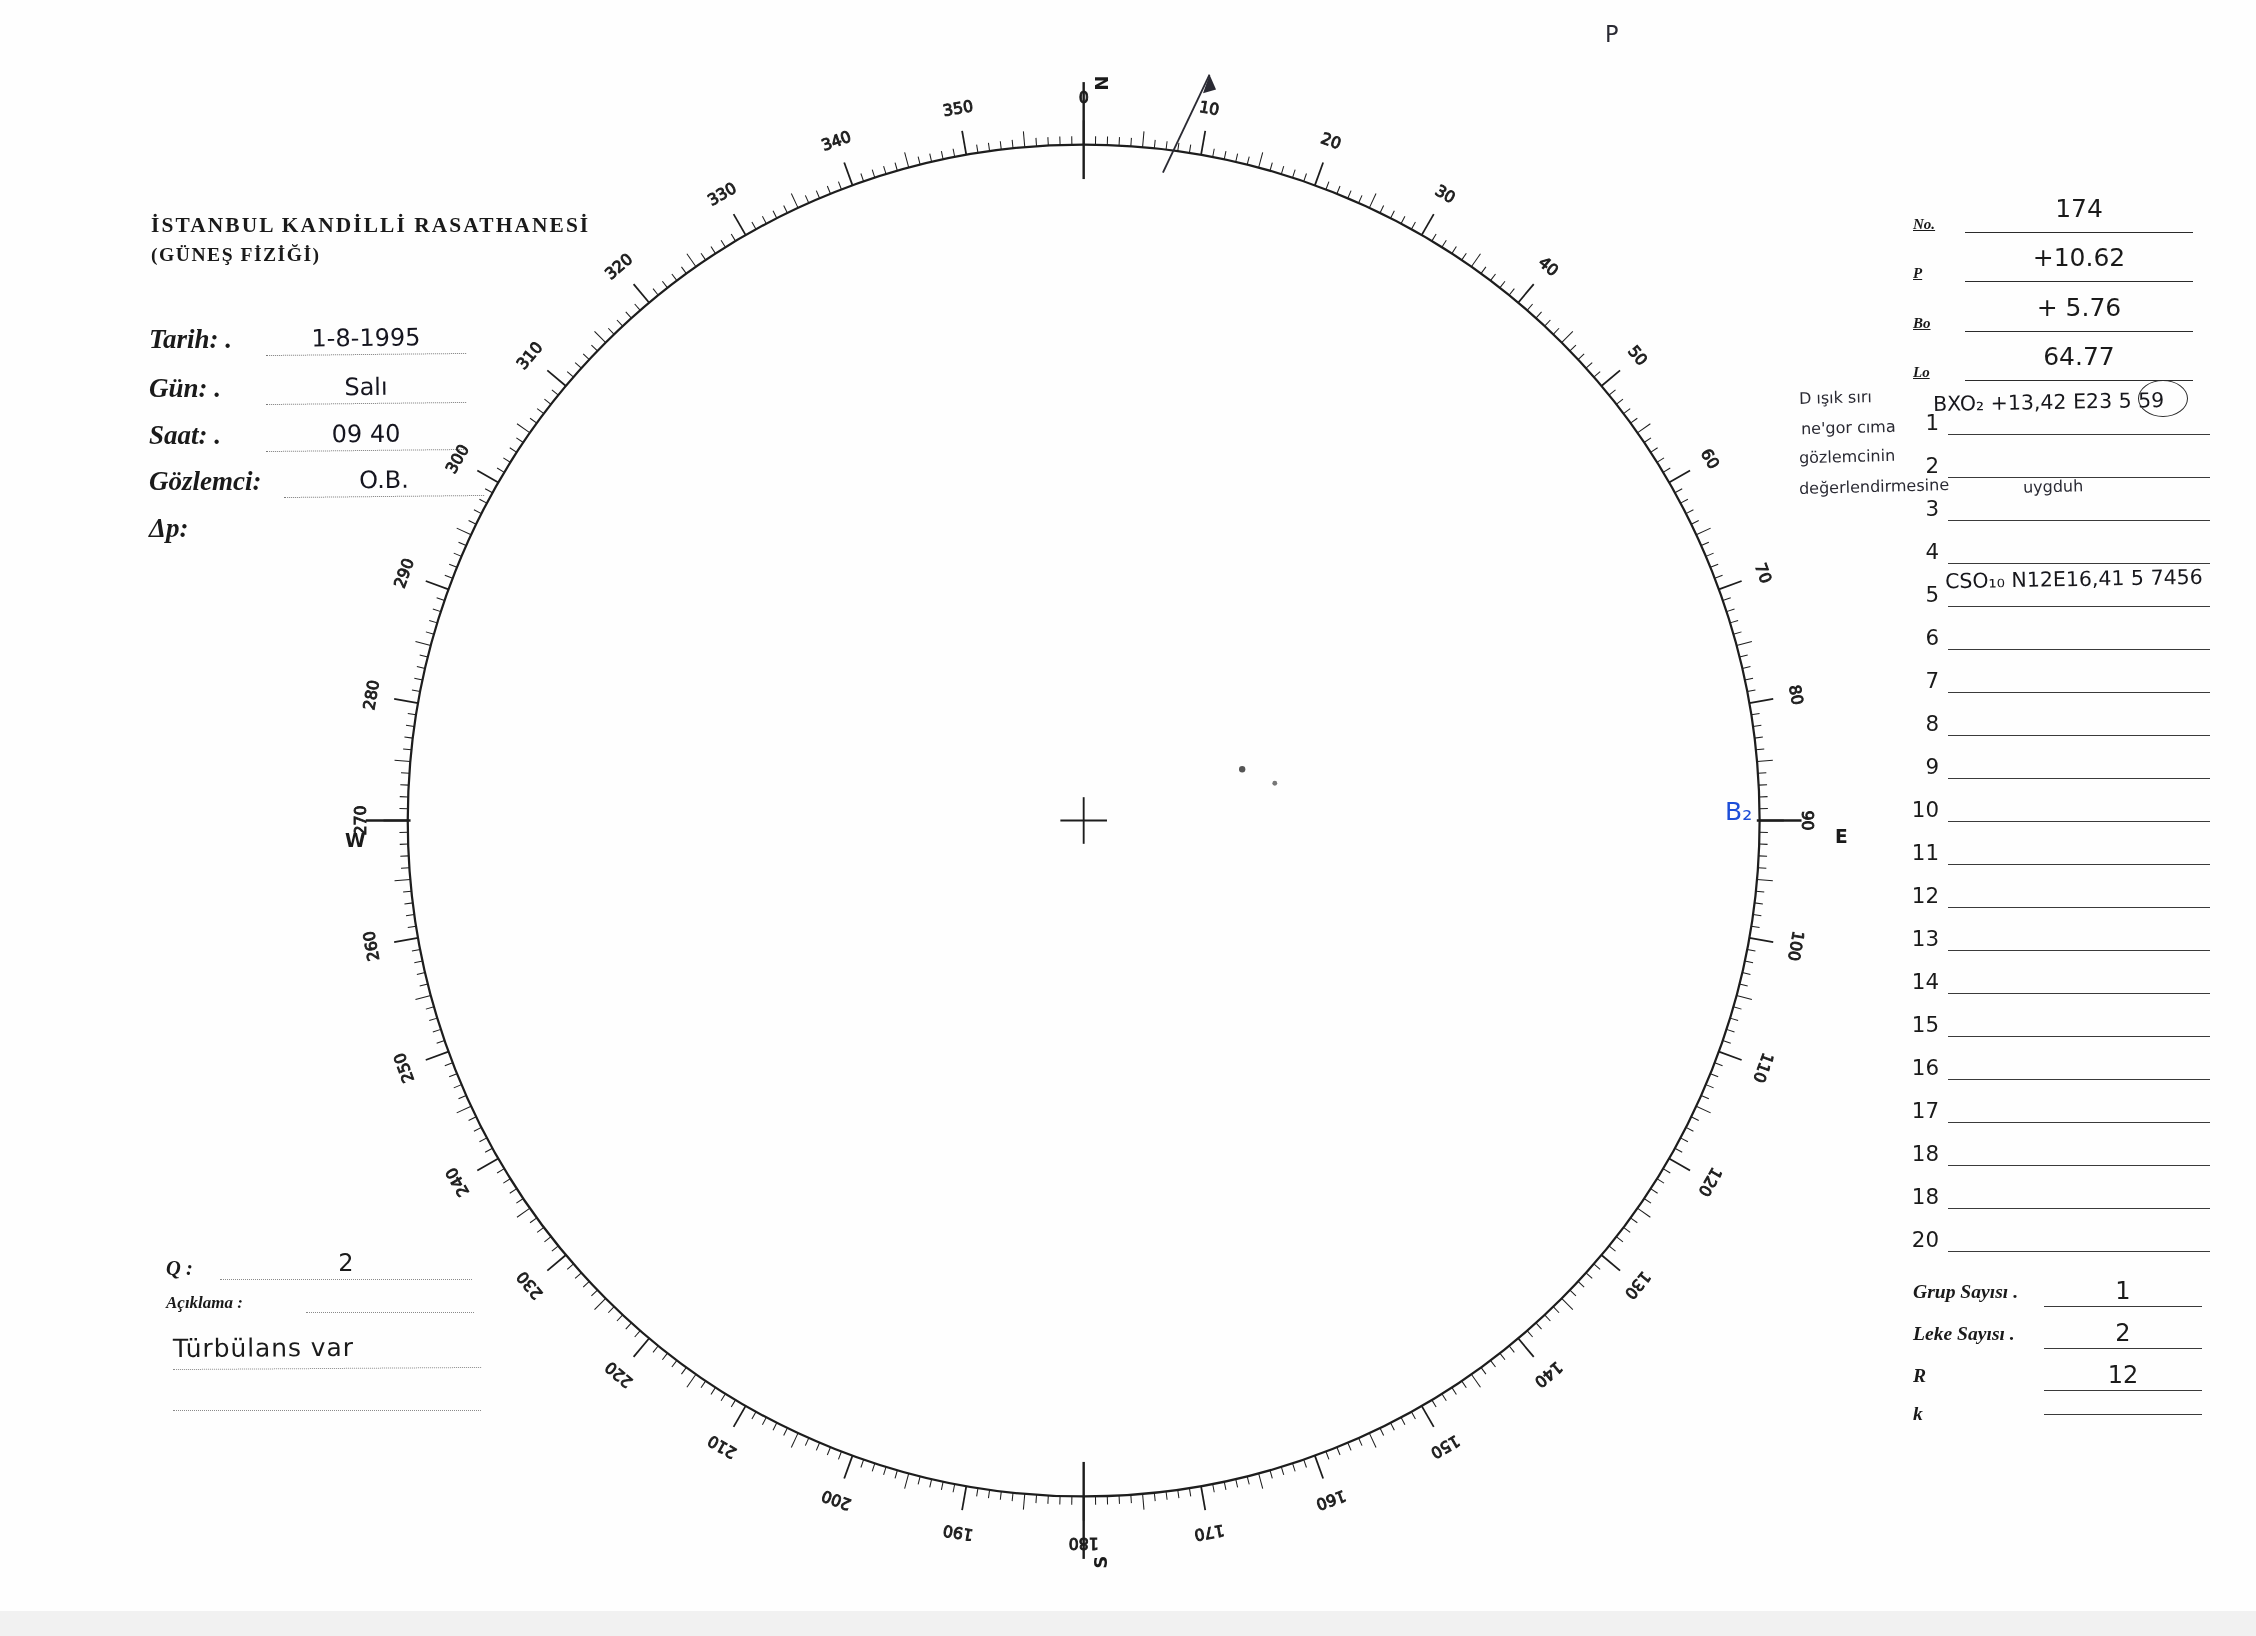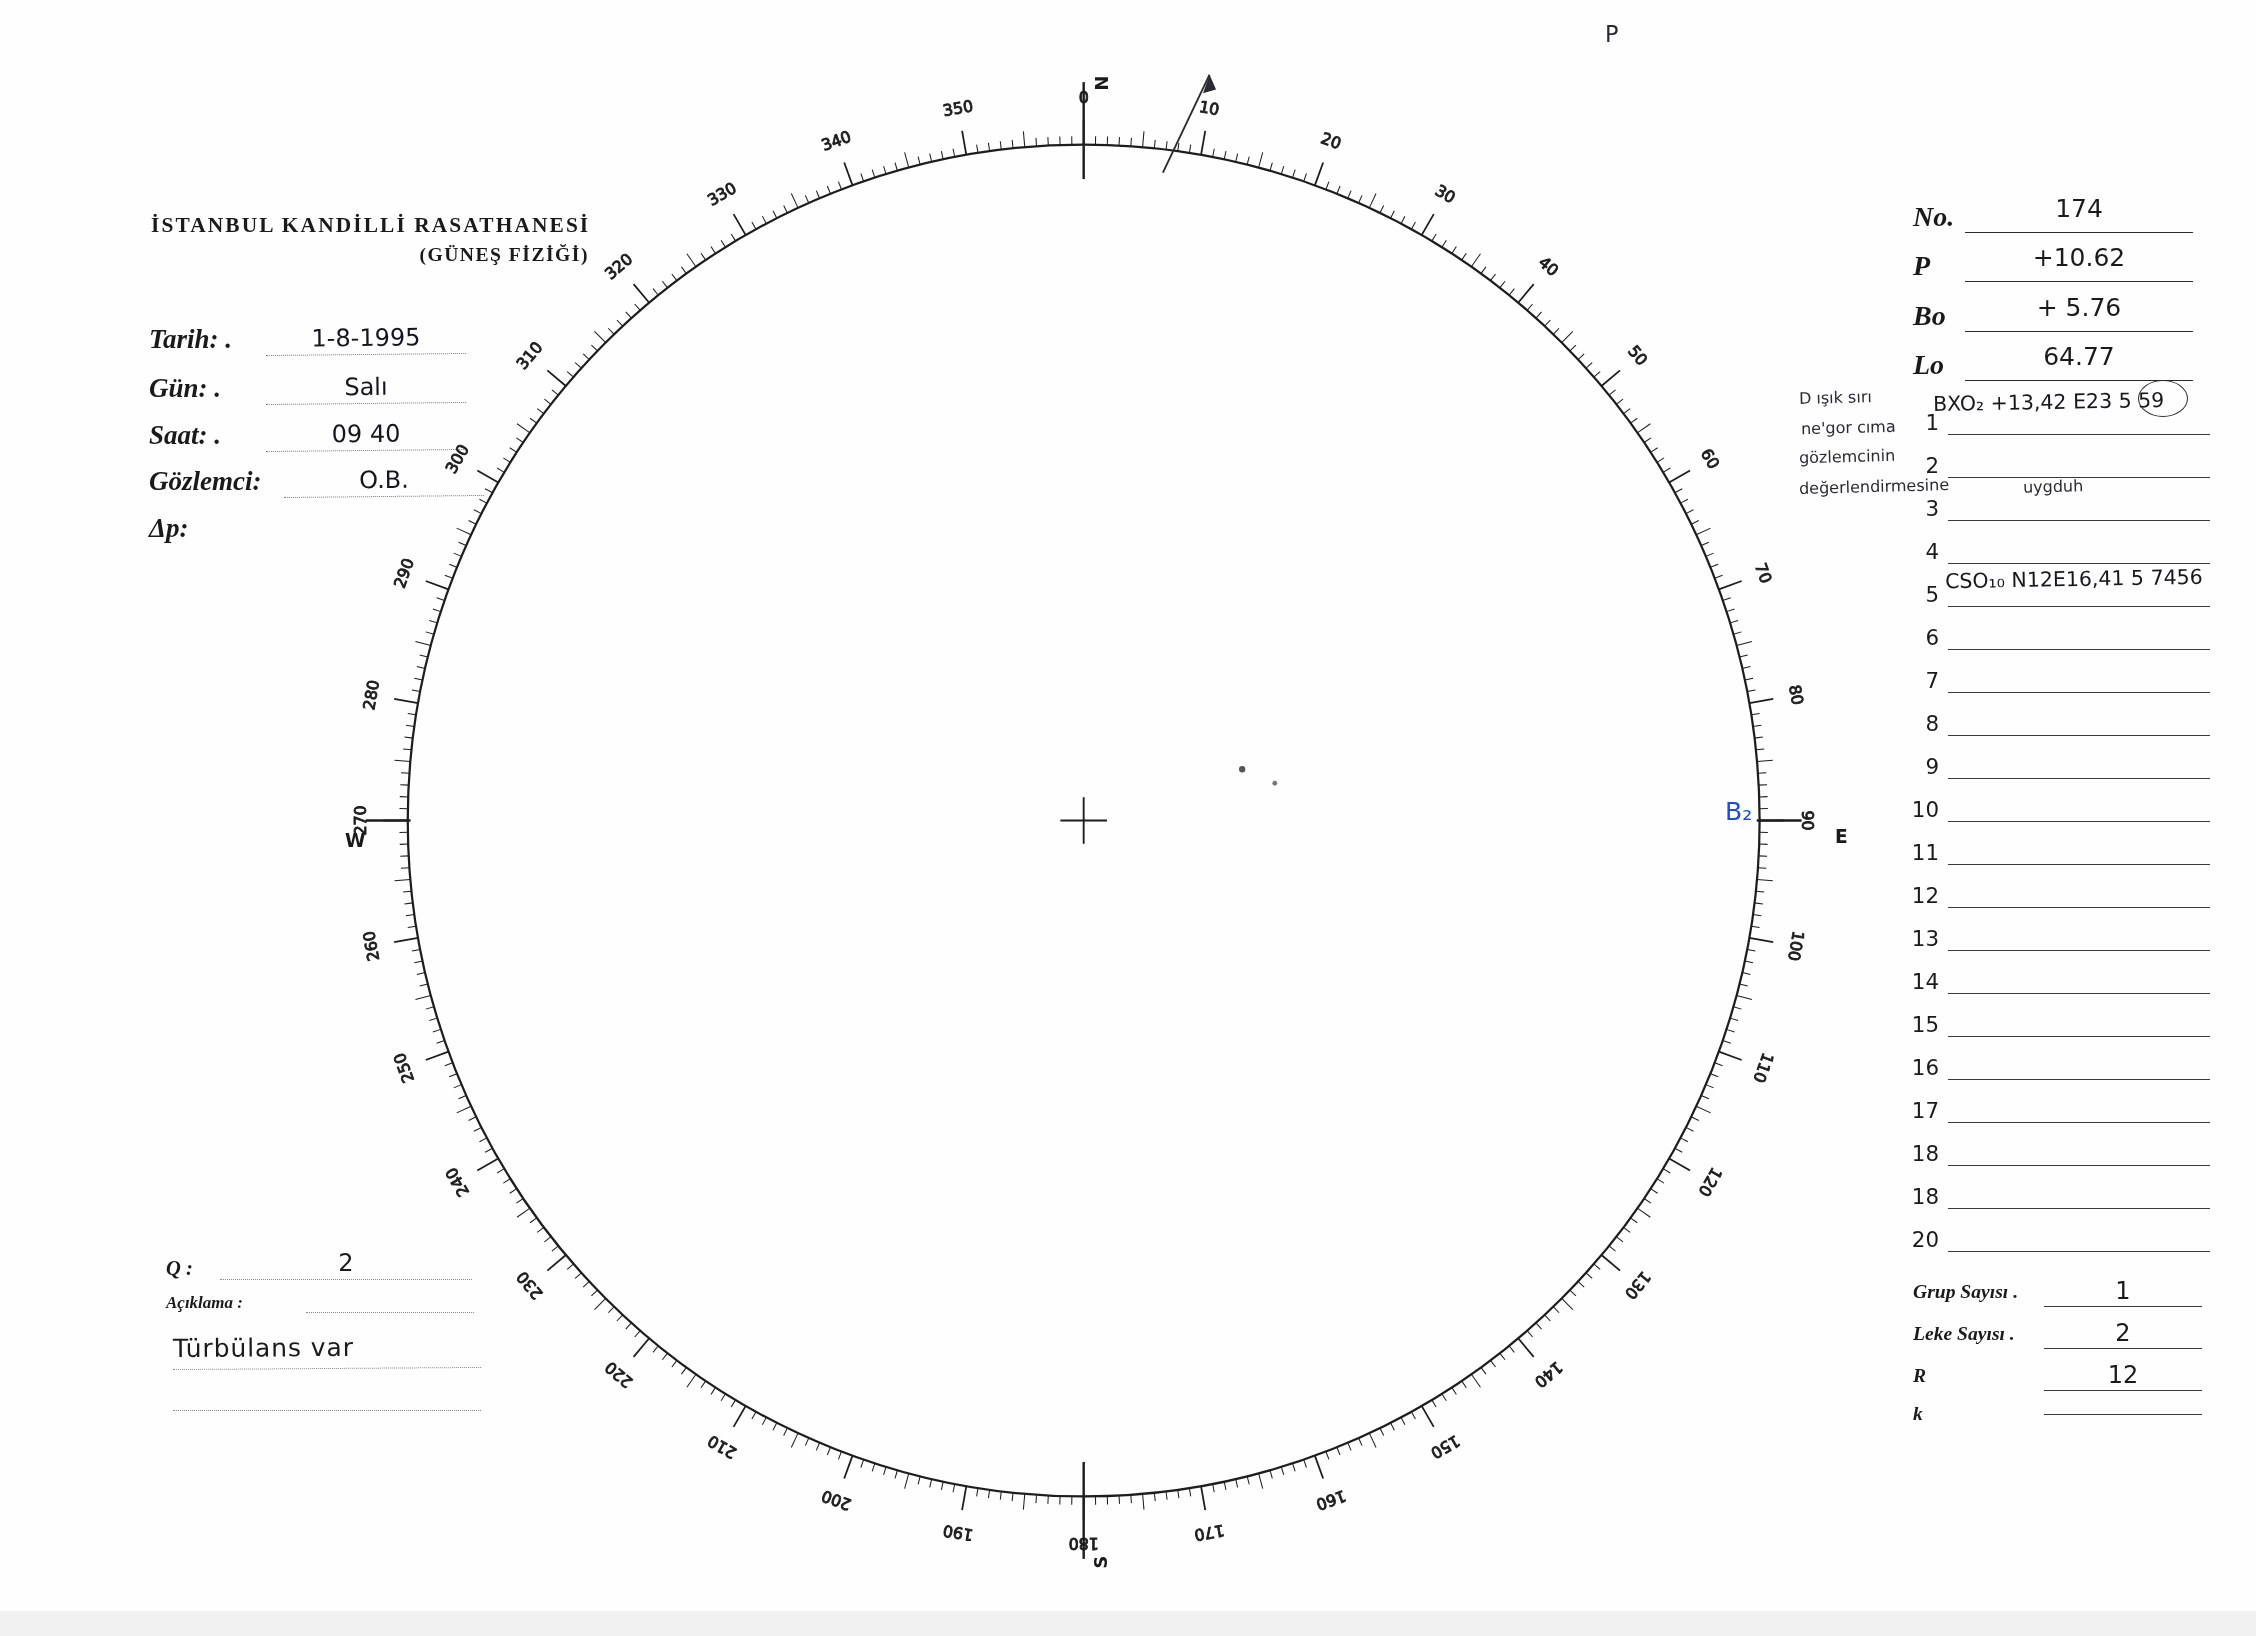--- a/index.html
+++ b/index.html
@@ -6,21 +6,21 @@
   body{
     width:2257px;height:1636px;position:relative;overflow:hidden;
     font-family:"Liberation Serif", serif;color:#1a1a1a;
     background:#fdfdfd;
   }
   
   #page{position:absolute;left:0;top:0;width:2257px;height:1636px;background:#fefefe;}
   #page::after{content:"";position:absolute;left:0;top:1611px;width:2257px;height:25px;background:#f1f1f1;}
 
   
-  .obs-title{position:absolute;left:151px;top:213px;width:438px;text-align:right;}
+  .obs-title{position:absolute;left:151px;top:213px;width:438px;text-align:left;}
   .obs-title .l1{font-size:21.4px;font-weight:bold;letter-spacing:2.1px;white-space:nowrap;}
   .obs-title .l2{font-size:19.6px;font-weight:bold;letter-spacing:1.5px;margin-top:5.6px;}
 
   .field{position:absolute;display:flex;align-items:flex-end;}
   .field .lab{font-style:italic;font-weight:bold;font-size:27px;width:117px;}
   .field .val{
     font-family:"DejaVu Sans", sans-serif;
     font-size:24px;color:#15151f;
     border-bottom:0.9px dotted #7a7a7a;
     width:200px;text-align:center;padding-bottom:1.9px;
@@ -33,21 +33,21 @@
   .qline .val{font-family:"DejaVu Sans",sans-serif;font-size:24px;width:252px;text-align:center;border-bottom:0.9px dotted #8a8a8a;padding-bottom:1.9px;}
   .acline{position:absolute;left:166px;top:1288px;display:flex;align-items:flex-end;}
   .acline .lab{font-style:italic;font-weight:bold;font-size:17px;width:140px;}
   .acline .rule{width:168px;border-bottom:0.9px dotted #8a8a8a;height:24px;}
   .acval{position:absolute;left:173px;top:1333px;width:308px;font-family:"DejaVu Sans",sans-serif;font-size:25px;letter-spacing:0.9px;border-bottom:0.9px dotted #8a8a8a;padding-bottom:5.6px;transform:rotate(-0.4deg);}
   .acrule2{position:absolute;left:173px;top:1410px;width:308px;border-bottom:0.9px dotted #8a8a8a;}
 
   
   .rt{position:absolute;left:1913px;top:194px;width:280px;}
   .rt .row{display:flex;align-items:flex-end;margin-bottom:10.3px;}
-  .rt .lab{font-style:italic;font-weight:bold;font-size:28px;width:52px;}
+  .rt .lab{font-style:italic;font-weight:bold;font-size:15px;width:52px;text-decoration:underline;}
   .rt .val{flex:1;border-bottom:1.4px solid #2b2b2b;text-align:center;font-family:"DejaVu Sans",sans-serif;font-size:25px;padding-bottom:9px;}
 
   
   .numlist{position:absolute;left:1902px;top:392px;width:308px;}
   .numlist .nrow{display:flex;align-items:flex-end;height:43px;}
   .numlist .n{width:37px;text-align:right;font-size:21.4px;font-family:"DejaVu Sans",sans-serif;padding-right:9.3px;}
   .numlist .ln{flex:1;border-bottom:1.3px solid #3a3a3a;height:32px;}
 
   .hw{font-family:"DejaVu Sans",sans-serif;color:#17171c;position:absolute;}
 

